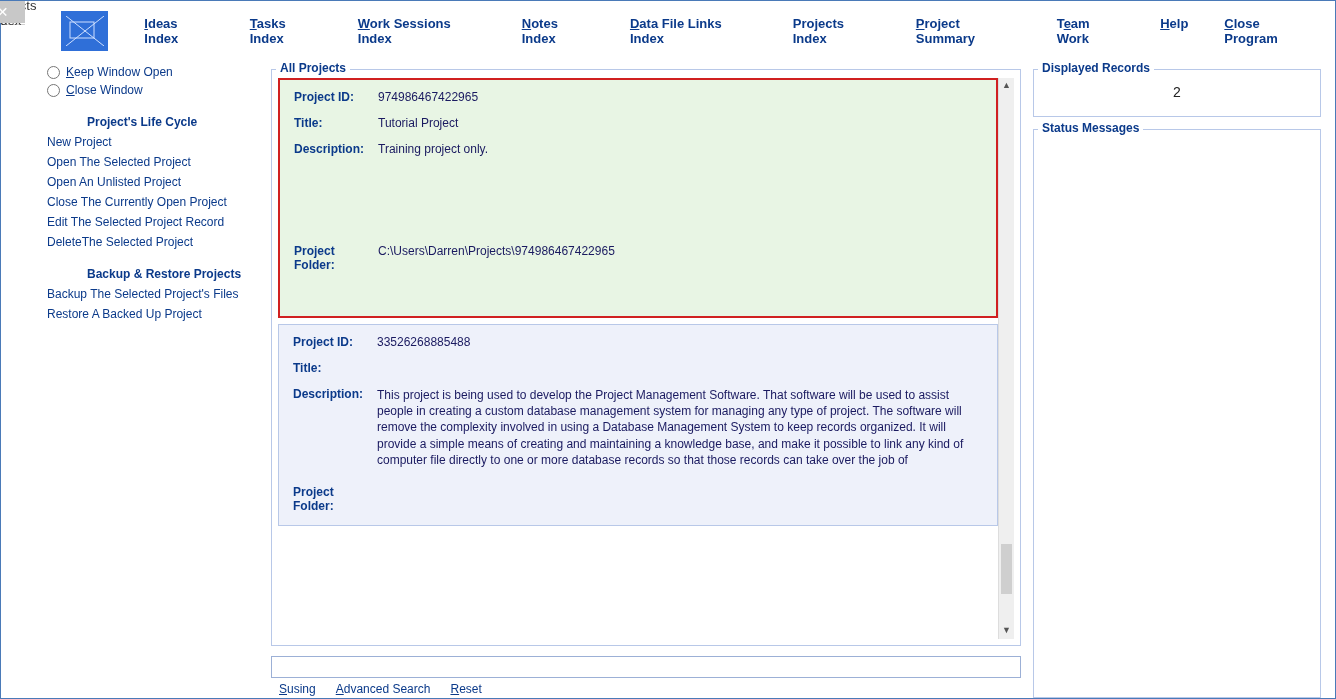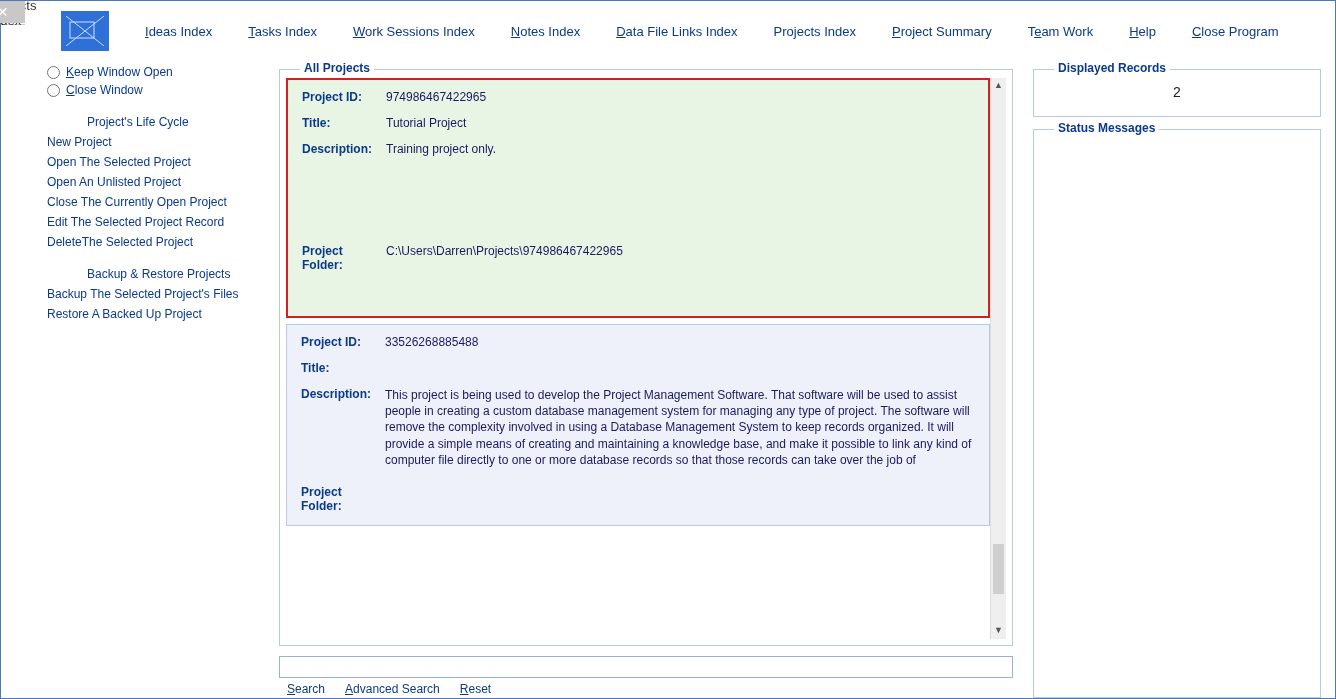--- a/index.html
+++ b/index.html
@@ -78,50 +78,50 @@
     color:#cfe0ff;
     font-size:8px;
   }
   .menu {
     display: flex;
     gap: 36px;
   }
   .menu a {
     color: #0b3a8a;
     font-size: 13px;
-    font-weight: normal;
+    font-weight: bold;
     text-decoration: none;
     cursor: pointer;
   }
   .menu a .ul { text-decoration: underline; }
   .body {
     flex: 1;
     display: flex;
     padding: 8px 14px 0 22px;
-    gap: 20px;
+    gap: 12px;
     min-height: 0;
   }
   .sidebar {
     width: 212px;
     padding-top: 2px;
   }
   .radio-row {
     display: flex;
     align-items: center;
     gap: 6px;
     color: #0b3a8a;
     font-size: 12px;
     margin-bottom: 4px;
   }
   .radio-row input { margin:0; }
   .radio-row .ul { text-decoration: underline; }
   .sidebar h4 {
     color: #0b3a8a;
     font-size: 12px;
-    font-weight: normal;
+    font-weight: bold;
     margin: 18px 0 6px 0;
     padding-left: 40px;
   }
   .sidebar .link {
     color: #0b3a8a;
     font-size: 12px;
     margin-bottom: 6px;
     cursor: pointer;
     display:block;
   }
@@ -133,21 +133,21 @@
   }
   .fieldset {
     border: 1px solid #b8c8e8;
     position: relative;
     padding: 8px 6px 6px 6px;
     margin-top: 6px;
   }
   .fieldset .legend {
     position: absolute;
     top: -9px;
-    left: 20px;
+    left: 4px;
     background: #fff;
     padding: 0 4px;
     color: #0b3a8a;
     font-weight: bold;
     font-size: 12px;
   }
   .projects-box {
     flex: 1;
     display: flex;
     min-height: 0;
@@ -351,21 +351,21 @@
             <div class="track">
               <div class="thumb" style="top:85%; height:50px;"></div>
             </div>
             <div class="arrow">▼</div>
           </div>
         </div>
 
         <div class="search-row">
           <input class="search-input" type="text" style="">
           <div class="search-links">
-            <span><span class="ul">S</span><span>earch</span></span>
+            <span><span class="ul">S</span><span>using</span></span>
             <span><span class="ul">A</span><span>dvanced Search</span></span>
             <span><span class="ul">R</span><span>eset</span></span>
           </div>
         </div>
       </div>
 
       <div class="rightcol">
         <div class="fieldset">
           <div class="legend">Displayed Records</div>
           <div class="count-box">2</div>

